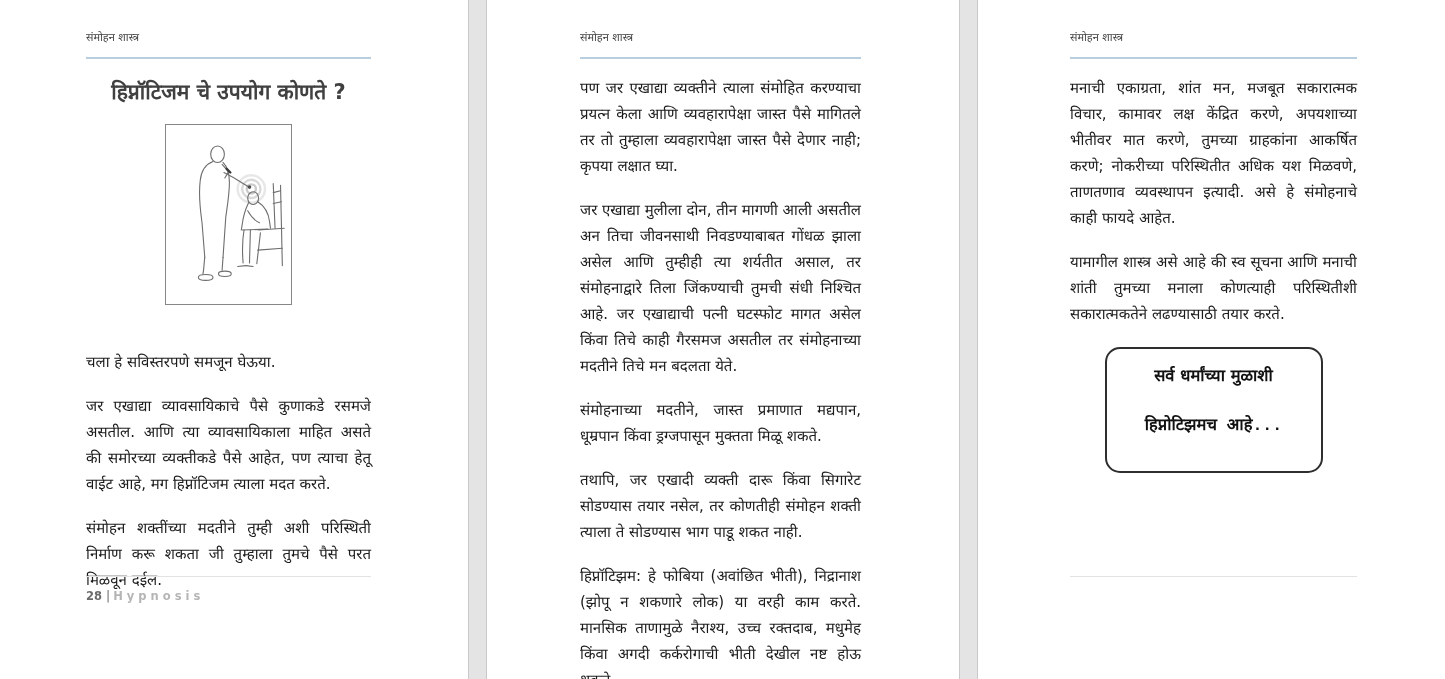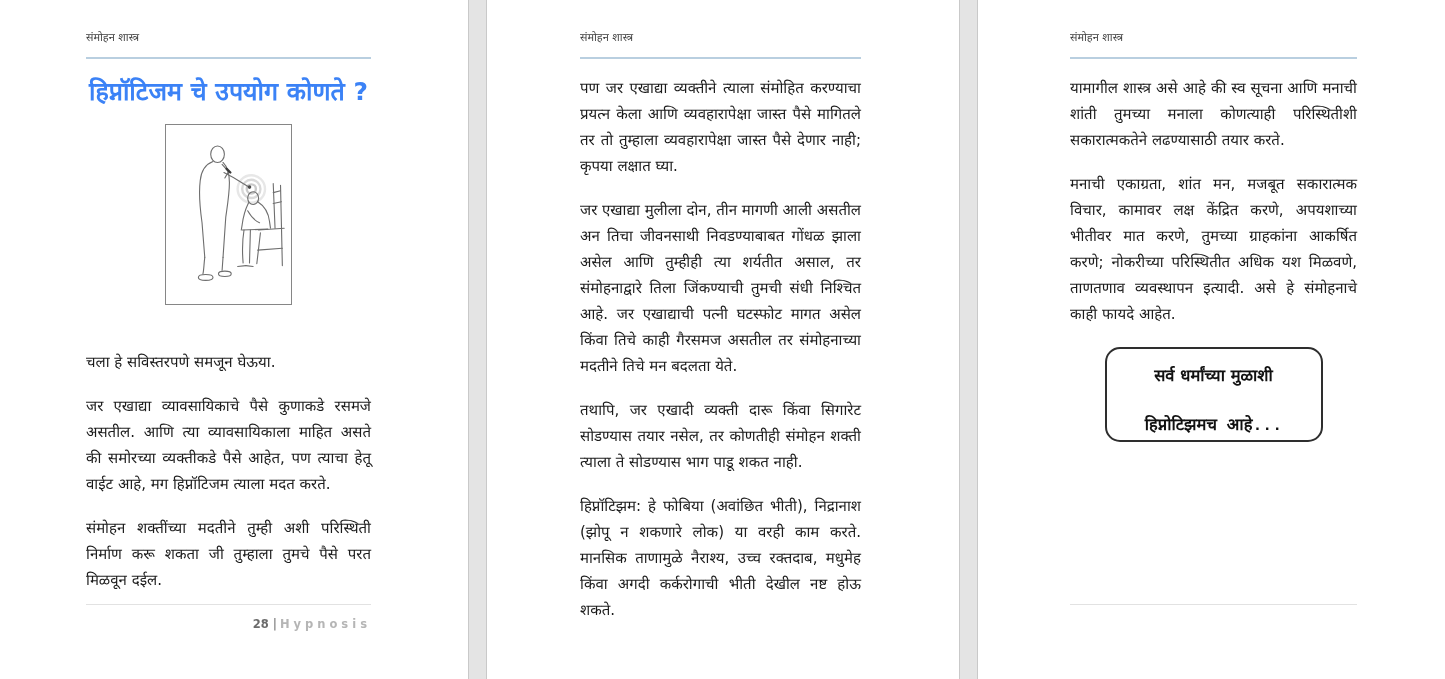--- a/index.html
+++ b/index.html
@@ -31,23 +31,23 @@
     padding-top: 30px;
     padding-bottom: 12px;
     border-bottom: 2px solid #b9cfe0;
     text-align: left;
     font-size: 11px;
     color: #3f3f3f;
     line-height: 15px;
   }
   .chapter-heading {
     margin: 19px 0 0 0;
-    font-size: 25px;
+    font-size: 21px;
     font-weight: bold;
-    color: #3b82f6;
+    color: #404040;
     text-align: center;
     line-height: 28px;
   }
   .figure-frame {
     width: 127px; height: 181px;
     margin: 18px auto 0 auto;
     border: 1px solid #868686;
     box-sizing: border-box;
     display: flex; align-items: center; justify-content: center;
     background: #ffffff;
@@ -56,27 +56,27 @@
   .body-text p { margin: 0 0 18px 0; }
   .p1 .lead-para { margin-top: 44px; }
   .p2 .body-text, .p3 .body-text { margin-top: 16px; }
 
   .callout {
     width: 218px;
     margin: 20px auto 0 auto;
     border: 2px solid #2e2e2e;
     border-radius: 15px;
     box-sizing: border-box;
-    padding: 17px 8px 4px 8px;
+    padding: 17px 8px 35px 8px;
     text-align: center;
   }
   .callout .line { font-size: 16.5px; font-weight: bold; color: #111; line-height: 20px; }
   .callout .line + .line { margin-top: 30px; font-family: Liberation Mono, monospace; }
 
-  .page-footer { position: absolute; top: 604px; left: 0; width: 100%; text-align: right; }
+  .page-footer { position: absolute; top: 576px; left: 0; width: 100%; }
   .footer-rule { border-top: 1px solid #e2e2e2; height: 0; }
   .footer-text { margin-top: 12px; font-size: 11.5px; line-height: 14px; }
   .footer-text .pnum { font-weight: bold; color: #6b6b6b; }
   .footer-text .psep { font-weight: bold; color: #8a8a8a; margin: 0 3px 0 4px; }
   .footer-text .pbook { color: #b5b5b5; letter-spacing: 4px; font-weight: bold; }
 
   svg.sketch { display: block; }
   svg.sketch * { vector-effect: non-scaling-stroke; }
 </style>
 </head>
@@ -146,34 +146,35 @@
   </div>
 
   <div class="gutter"></div>
 
   <div class="page p2">
     <div class="content">
       <div class="running-head">संमोहन शास्त्र</div>
       <div class="body-text">
         <p>पण जर एखाद्या व्यक्तीने त्याला संमोहित करण्याचा प्रयत्न केला आणि व्यवहारापेक्षा जास्त पैसे मागितले तर तो तुम्हाला व्यवहारापेक्षा जास्त पैसे देणार नाही; कृपया लक्षात घ्या.</p>
         <p>जर एखाद्या मुलीला दोन, तीन मागणी आली असतील अन तिचा जीवनसाथी निवडण्याबाबत गोंधळ झाला असेल आणि तुम्हीही त्या शर्यतीत असाल, तर संमोहनाद्वारे तिला जिंकण्याची तुमची संधी निश्चित आहे. जर एखाद्याची पत्नी घटस्फोट मागत असेल किंवा तिचे काही गैरसमज असतील तर संमोहनाच्या मदतीने तिचे मन बदलता येते.</p>
+        <p>संमोहनाच्या मदतीने, जास्त प्रमाणात मद्यपान, धूम्रपान किंवा ड्रग्जपासून मुक्तता मिळू शकते.</p>
         <p>तथापि, जर एखादी व्यक्ती दारू किंवा सिगारेट सोडण्यास तयार नसेल, तर कोणतीही संमोहन शक्ती त्याला ते सोडण्यास भाग पाडू शकत नाही.</p>
         <p>हिप्नॉटिझम: हे फोबिया (अवांछित भीती), निद्रानाश (झोपू न शकणारे लोक) या वरही काम करते. मानसिक ताणामुळे नैराश्य, उच्च रक्तदाब, मधुमेह किंवा अगदी कर्करोगाची भीती देखील नष्ट होऊ शकते.</p>
       </div>
     </div>
   </div>
 
   <div class="gutter"></div>
 
   <div class="page p3">
     <div class="content">
       <div class="running-head">संमोहन शास्त्र</div>
       <div class="body-text">
+        <p>मनाची एकाग्रता, शांत मन, मजबूत सकारात्मक विचार, कामावर लक्ष केंद्रित करणे, अपयशाच्या भीतीवर मात करणे, तुमच्या ग्राहकांना आकर्षित करणे; नोकरीच्या परिस्थितीत अधिक यश मिळवणे, ताणतणाव व्यवस्थापन इत्यादी. असे हे संमोहनाचे काही फायदे आहेत.</p>
         <p>यामागील शास्त्र असे आहे की स्व सूचना आणि मनाची शांती तुमच्या मनाला कोणत्याही परिस्थितीशी सकारात्मकतेने लढण्यासाठी तयार करते.</p>
-        <p>मनाची एकाग्रता, शांत मन, मजबूत सकारात्मक विचार, कामावर लक्ष केंद्रित करणे, अपयशाच्या भीतीवर मात करणे, तुमच्या ग्राहकांना आकर्षित करणे; नोकरीच्या परिस्थितीत अधिक यश मिळवणे, ताणतणाव व्यवस्थापन इत्यादी. असे हे संमोहनाचे काही फायदे आहेत.</p>
       </div>
       <div class="callout">
         <div class="line">सर्व धर्मांच्या मुळाशी</div>
         <div class="line">हिप्नोटिझमच आहे...</div>
       </div>
       <div class="page-footer">
         <div class="footer-rule"></div>
       </div>
     </div>
   </div>

